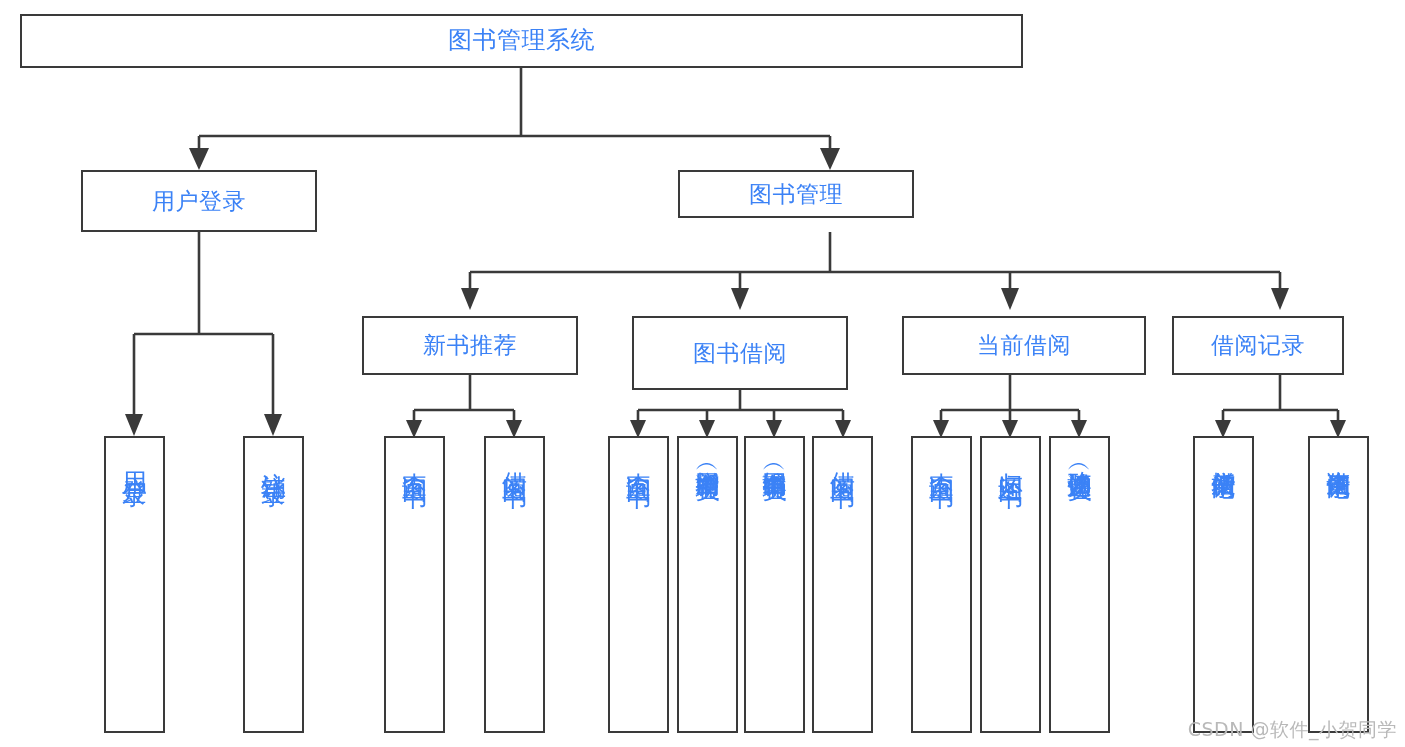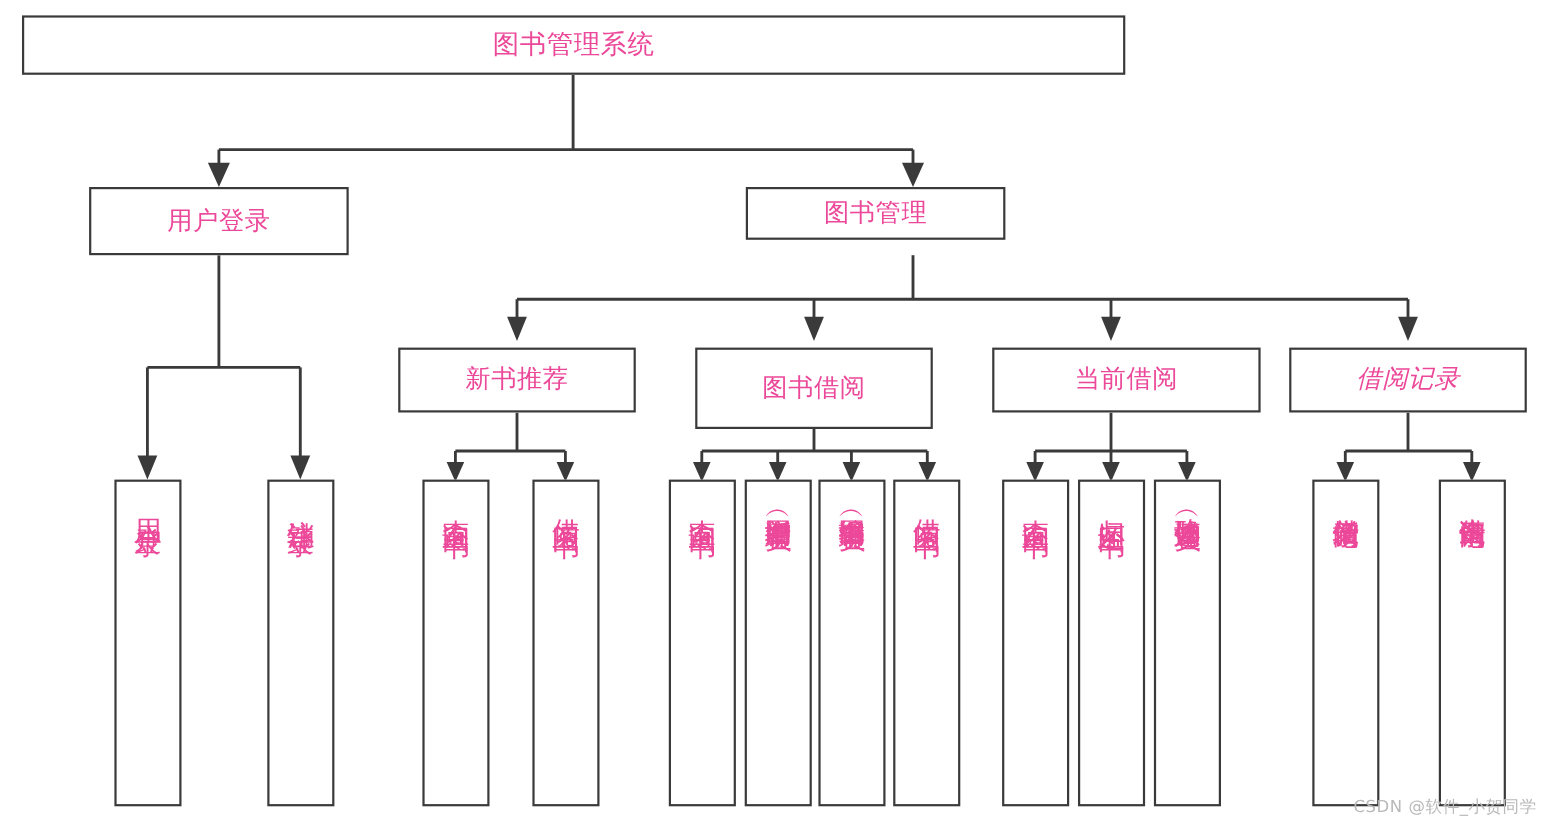--- a/index.html
+++ b/index.html
@@ -33,21 +33,21 @@
     background: #ffffff;
     display: flex;
     align-items: center;
     justify-content: center;
     color: #2b2b2b;
   }
   .node .lbl {
     display: block;
     text-align: center;
     line-height: 1.05;
-    color: #ec4899;
+    color: #3b82f6;
   }
   
   .node.horiz .lbl {
     font-size: 23px;
     letter-spacing: 0.5px;
     white-space: nowrap;
   }
   .node.root .lbl {
     font-size: 24px;
   }
@@ -66,21 +66,21 @@
     white-space: nowrap;
   }
   .node.vert.tight .lbl {
     font-size: 24px;
     letter-spacing: 1px;
   }
   #watermark {
     position: absolute;
     right: 8px;
     bottom: 4px;
-    font-size: 15px;
+    font-size: 19px;
     color: #b9b9b9;
     letter-spacing: 0.5px;
     white-space: nowrap;
     pointer-events: none;
   }
 </style>
 </head>
 <body>
 
 <div id="canvas">
@@ -187,21 +187,21 @@
   </div>
 
   <div class="node horiz" style="left:632px; top:316px; width:216px; height:74px;">
     <span class="lbl">图书借阅</span>
   </div>
 
   <div class="node horiz" style="left:902px; top:316px; width:244px; height:59px;">
     <span class="lbl">当前借阅</span>
   </div>
 
-  <div class="node horiz" style="left:1172px; top:316px; width:216px; height:59px;font-style:italic;">
+  <div class="node horiz" style="left:1172px; top:316px; width:172px; height:59px;">
     <span class="lbl">借阅记录</span>
   </div>
 
   <div class="node vert" style="left:104px; top:436px; width:61px; height:297px;">
     <span class="lbl">用户登录</span>
   </div>
 
   <div class="node vert" style="left:243px; top:436px; width:61px; height:297px;">
     <span class="lbl">注销登录</span>
   </div>

